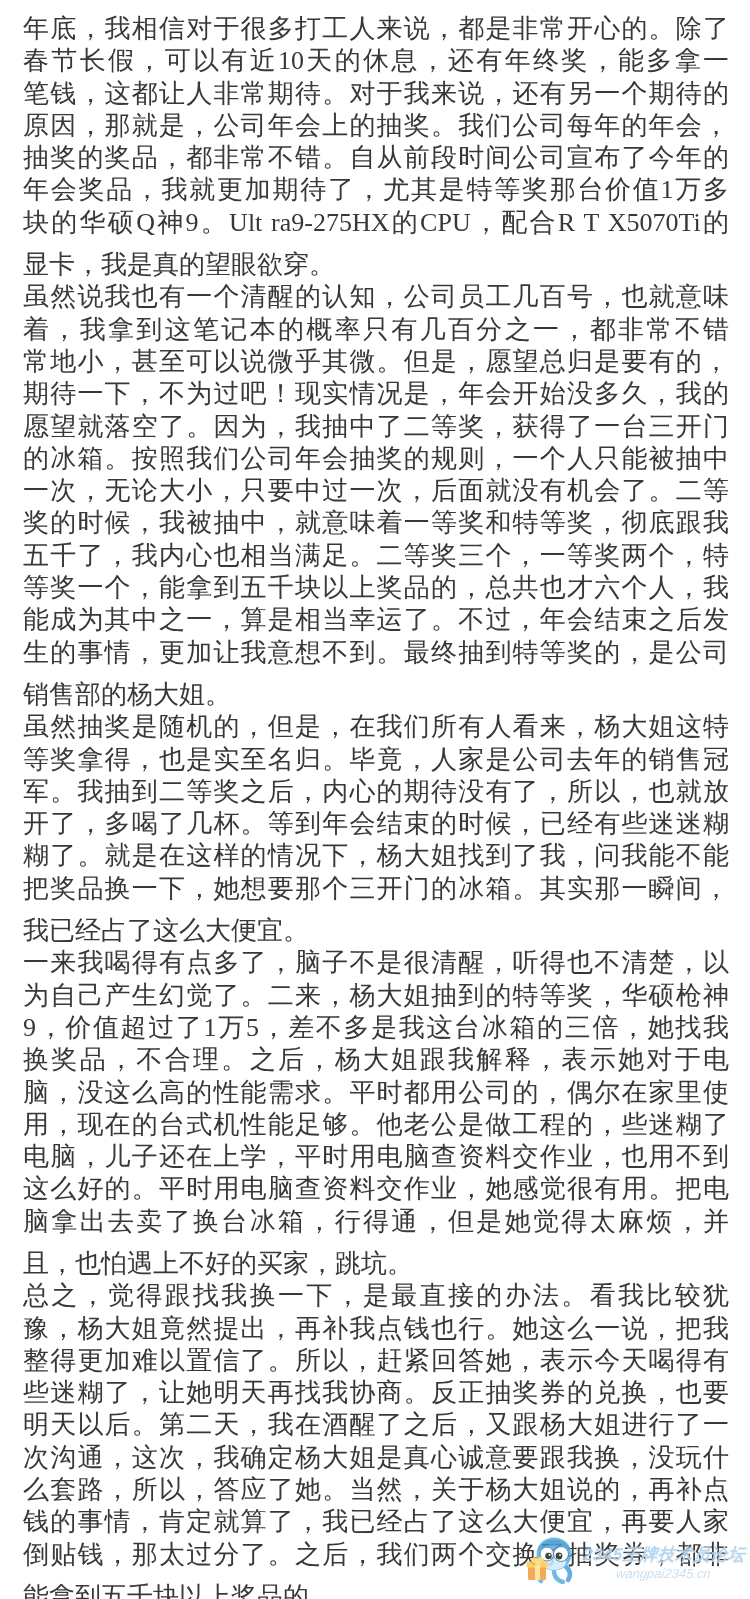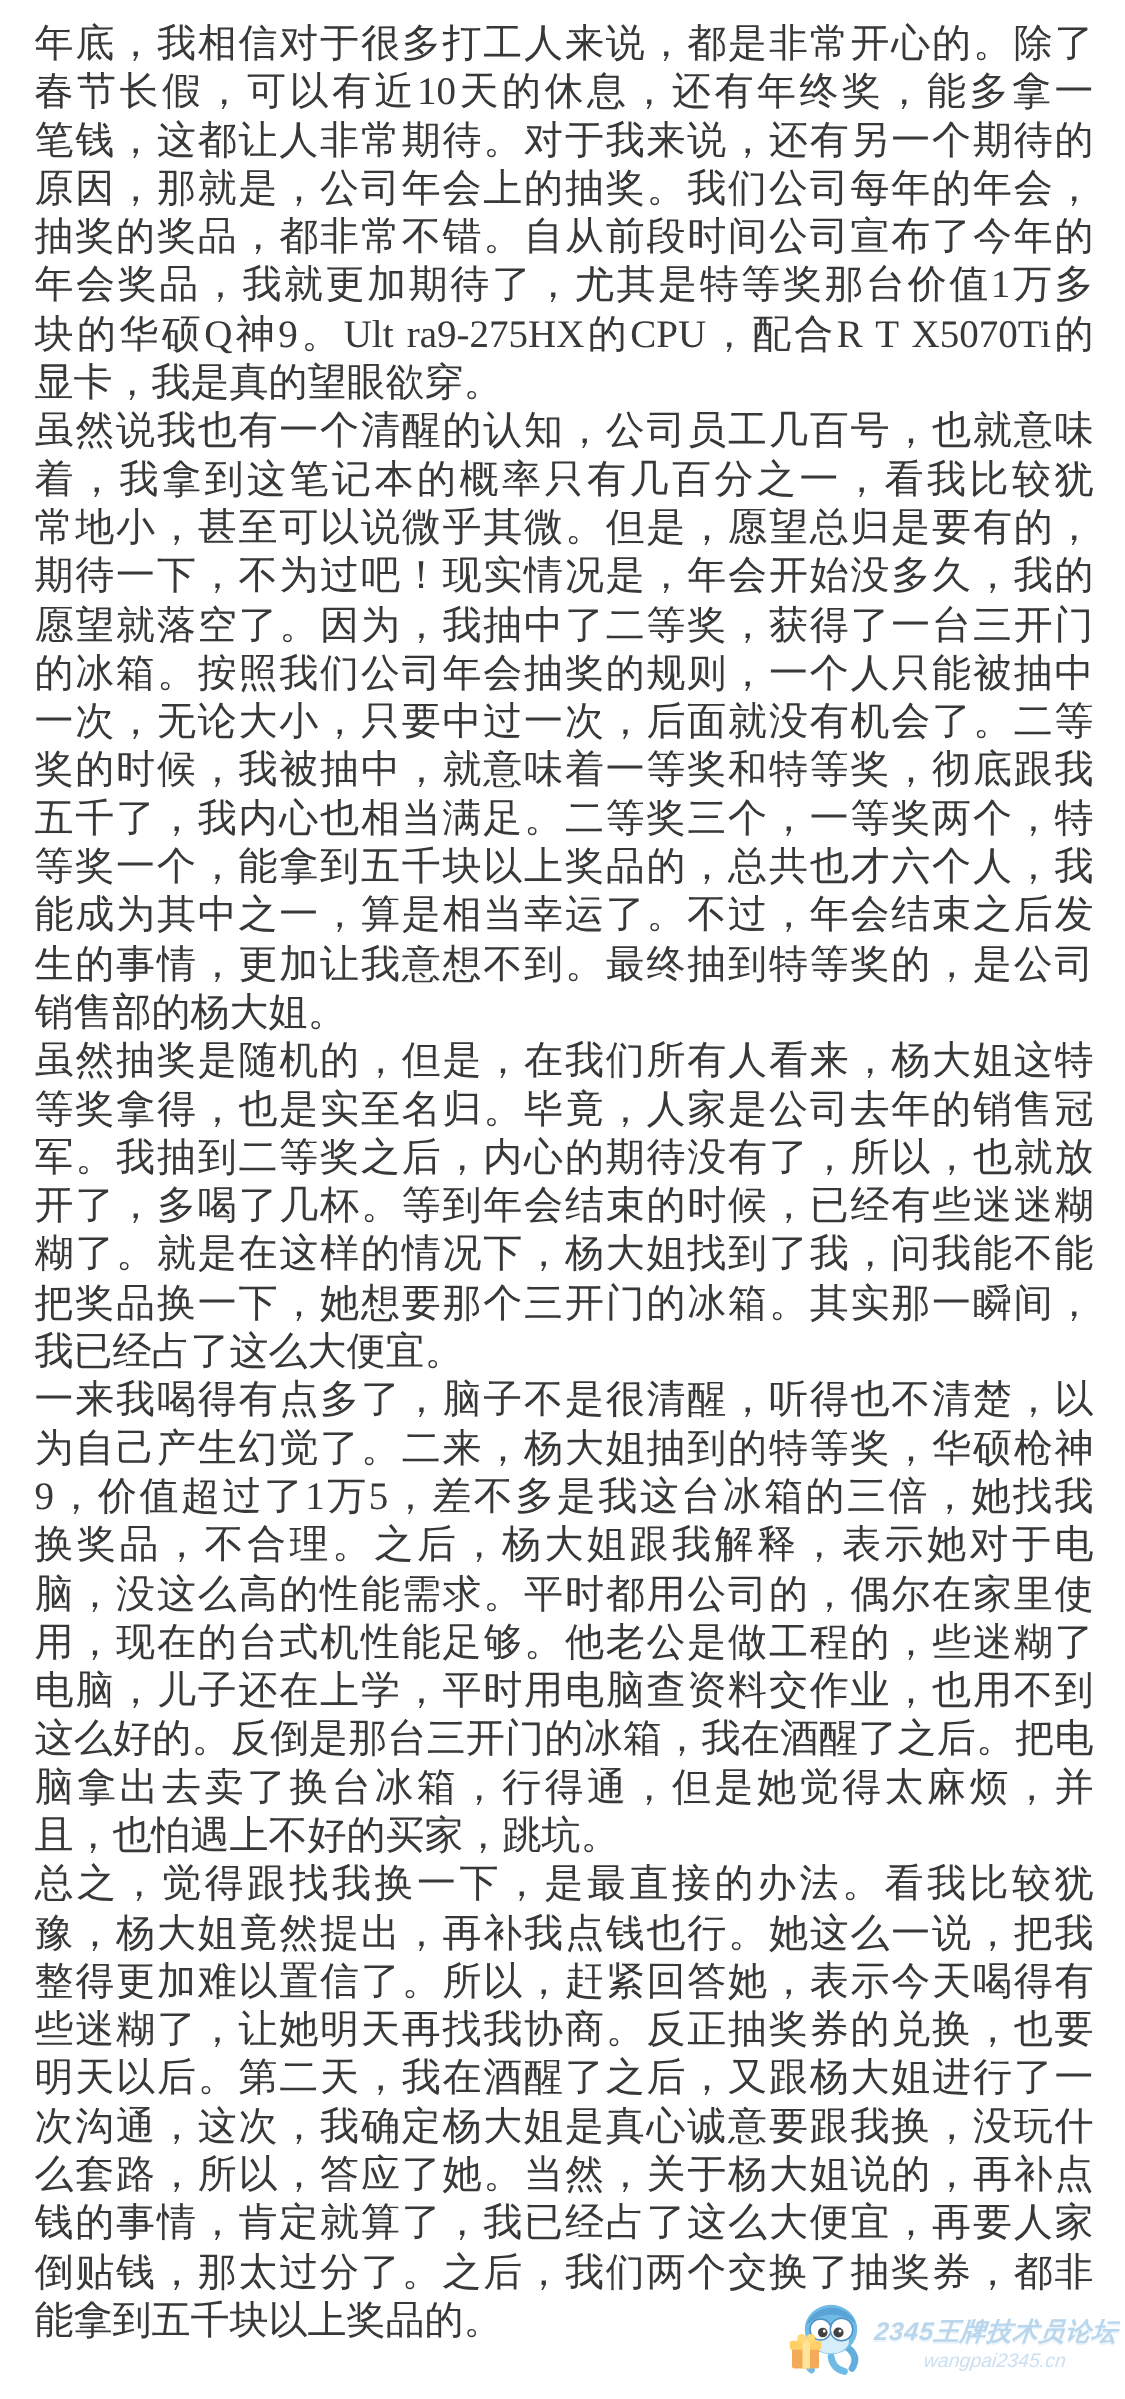--- a/index.html
+++ b/index.html
@@ -20,20 +20,21 @@
     line-height: 32.3px;
     height: 32.3px;
     overflow: hidden;
     text-align: justify;
     text-align-last: justify;
     white-space: nowrap;
     font-family: Liberation Serif, serif;
   }
   .line.para-end {
     text-align-last: left;
+    margin-top: 10px;
   }
   .watermark {
     position: absolute;
     right: 5px; bottom: 8px;
     display: flex;
     align-items: center;
     gap: 3px;
     opacity: 0.85;
   }
   .wm-text { display: flex; flex-direction: column; align-items: center; }
@@ -61,21 +62,21 @@
 <div class="article" id="article">
     <div class="line">年底，我相信对于很多打工人来说，都是非常开心的。除了</div>
     <div class="line">春节长假，可以有近10天的休息，还有年终奖，能多拿一</div>
     <div class="line">笔钱，这都让人非常期待。对于我来说，还有另一个期待的</div>
     <div class="line">原因，那就是，公司年会上的抽奖。我们公司每年的年会，</div>
     <div class="line">抽奖的奖品，都非常不错。自从前段时间公司宣布了今年的</div>
     <div class="line">年会奖品，我就更加期待了，尤其是特等奖那台价值1万多</div>
     <div class="line">块的华硕Q神9。Ult ra9-275HX的CPU，配合R T X5070Ti的</div>
     <div class="line para-end">显卡，我是真的望眼欲穿。</div>
     <div class="line">虽然说我也有一个清醒的认知，公司员工几百号，也就意味</div>
-    <div class="line">着，我拿到这笔记本的概率只有几百分之一，看我比较犹</div>
+    <div class="line">着，我拿到这笔记本的概率只有几百分之一，都非常不错</div>
     <div class="line">常地小，甚至可以说微乎其微。但是，愿望总归是要有的，</div>
     <div class="line">期待一下，不为过吧！现实情况是，年会开始没多久，我的</div>
     <div class="line">愿望就落空了。因为，我抽中了二等奖，获得了一台三开门</div>
     <div class="line">的冰箱。按照我们公司年会抽奖的规则，一个人只能被抽中</div>
     <div class="line">一次，无论大小，只要中过一次，后面就没有机会了。二等</div>
     <div class="line">奖的时候，我被抽中，就意味着一等奖和特等奖，彻底跟我</div>
     <div class="line">五千了，我内心也相当满足。二等奖三个，一等奖两个，特</div>
     <div class="line">等奖一个，能拿到五千块以上奖品的，总共也才六个人，我</div>
     <div class="line">能成为其中之一，算是相当幸运了。不过，年会结束之后发</div>
     <div class="line">生的事情，更加让我意想不到。最终抽到特等奖的，是公司</div>
@@ -87,21 +88,21 @@
     <div class="line">糊了。就是在这样的情况下，杨大姐找到了我，问我能不能</div>
     <div class="line">把奖品换一下，她想要那个三开门的冰箱。其实那一瞬间，</div>
     <div class="line para-end">我已经占了这么大便宜。</div>
     <div class="line">一来我喝得有点多了，脑子不是很清醒，听得也不清楚，以</div>
     <div class="line">为自己产生幻觉了。二来，杨大姐抽到的特等奖，华硕枪神</div>
     <div class="line">9，价值超过了1万5，差不多是我这台冰箱的三倍，她找我</div>
     <div class="line">换奖品，不合理。之后，杨大姐跟我解释，表示她对于电</div>
     <div class="line">脑，没这么高的性能需求。平时都用公司的，偶尔在家里使</div>
     <div class="line">用，现在的台式机性能足够。他老公是做工程的，些迷糊了</div>
     <div class="line">电脑，儿子还在上学，平时用电脑查资料交作业，也用不到</div>
-    <div class="line">这么好的。反倒是那台三开门的冰箱，我在酒醒了之后。把电</div>
+    <div class="line">这么好的。平时用电脑查资料交作业，她感觉很有用。把电</div>
     <div class="line">脑拿出去卖了换台冰箱，行得通，但是她觉得太麻烦，并</div>
     <div class="line para-end">且，也怕遇上不好的买家，跳坑。</div>
     <div class="line">总之，觉得跟找我换一下，是最直接的办法。看我比较犹</div>
     <div class="line">豫，杨大姐竟然提出，再补我点钱也行。她这么一说，把我</div>
     <div class="line">整得更加难以置信了。所以，赶紧回答她，表示今天喝得有</div>
     <div class="line">些迷糊了，让她明天再找我协商。反正抽奖券的兑换，也要</div>
     <div class="line">明天以后。第二天，我在酒醒了之后，又跟杨大姐进行了一</div>
     <div class="line">次沟通，这次，我确定杨大姐是真心诚意要跟我换，没玩什</div>
     <div class="line">么套路，所以，答应了她。当然，关于杨大姐说的，再补点</div>
     <div class="line">钱的事情，肯定就算了，我已经占了这么大便宜，再要人家</div>

